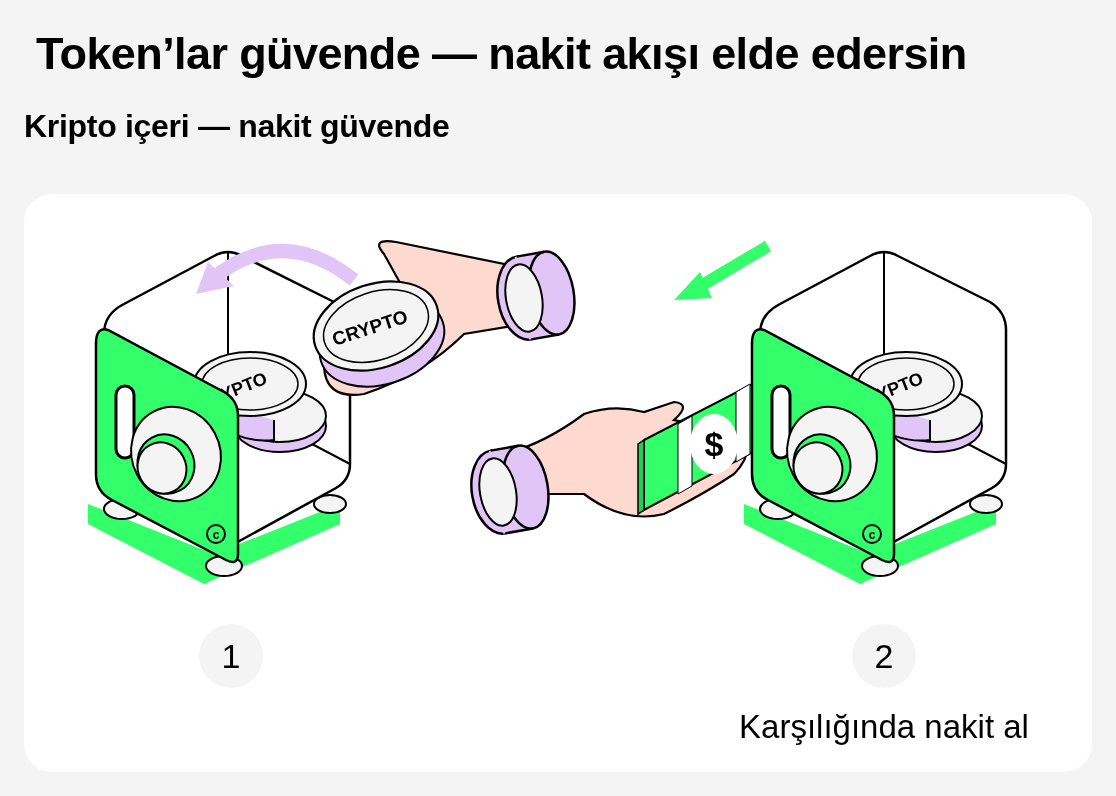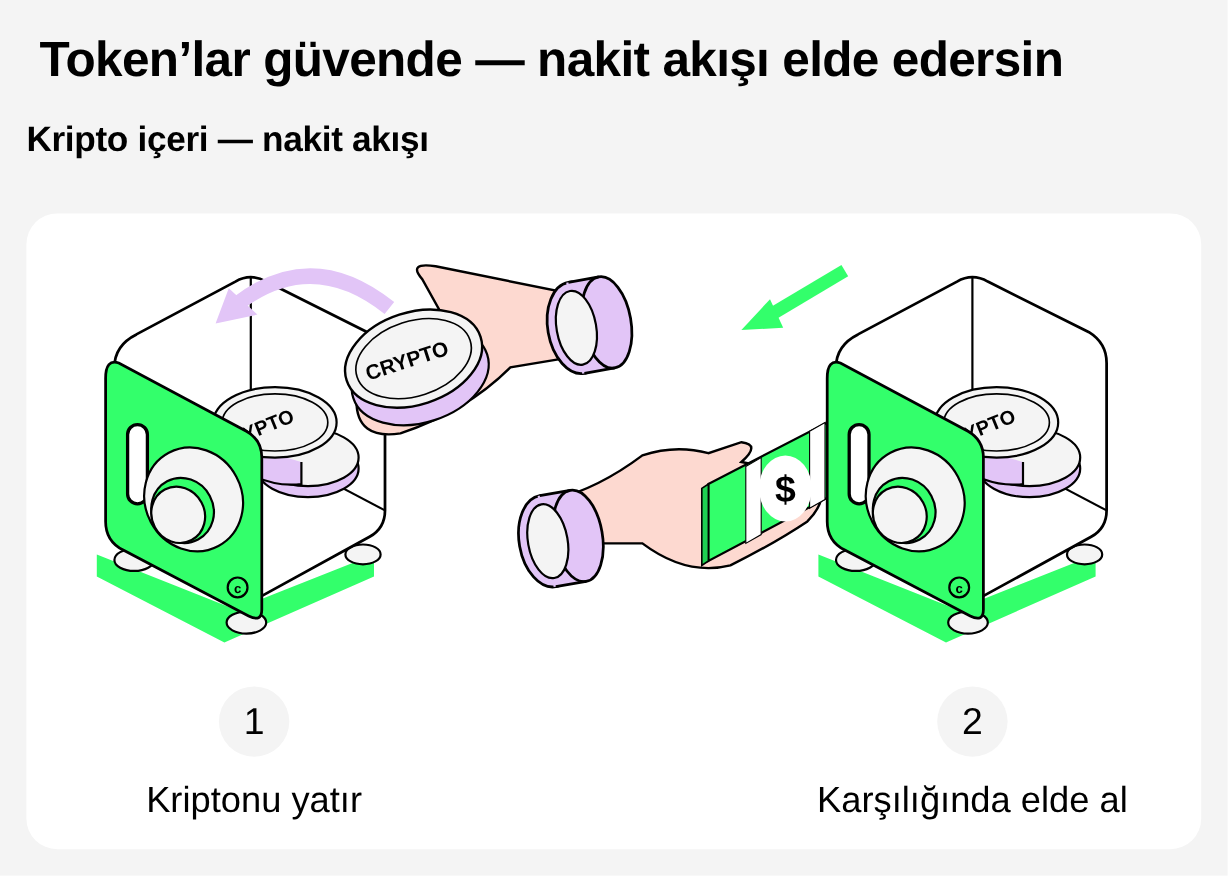--- a/index.html
+++ b/index.html
@@ -40,21 +40,21 @@
     font-size: 34px; font-weight: 400;
   }
   .step-label {
     margin-top: 20px; font-size: 33px; font-weight: 400; white-space: nowrap;
   }
 </style>
 </head>
 <body>
 
 <div class="title">Token’lar güvende — nakit akışı elde edersin</div>
-<div class="subtitle">Kripto içeri — nakit akışı</div>
+<div class="subtitle">Kripto içeri — nakit güvende</div>
 
 <div class="card">
 
   <svg class="illus" width="1068" height="420" viewBox="0 0 1068 420" xmlns="http://www.w3.org/2000/svg">
     <defs>
       <g id="safe">
 
         <path d="M-6 290 L110 350 L246 290 L246 270 L120 320 L-6 270 Z" fill="#33ff6b"></path>
 
         <ellipse cx="28" cy="275" rx="18" ry="10" fill="#f4f4f4" stroke="#000" stroke-width="2"></ellipse>
@@ -130,19 +130,18 @@
       <text x="690" y="262" font-family="Liberation Sans, sans-serif" font-size="34" font-weight="700" text-anchor="middle">$</text>
     </g>
 
     <g transform="translate(726,40)">
       <use href="#safe"></use>
     </g>
   </svg>
 
   <div class="step s1">
     <div class="badge">1</div>
-    <div class="step-label">Kriptonu yatır</div>
   </div>
   <div class="step s2">
     <div class="badge">2</div>
-    <div class="step-label">Karşılığında elde al</div>
+    <div class="step-label">Karşılığında nakit al</div>
   </div>
 </div>
 
 </body></html>

